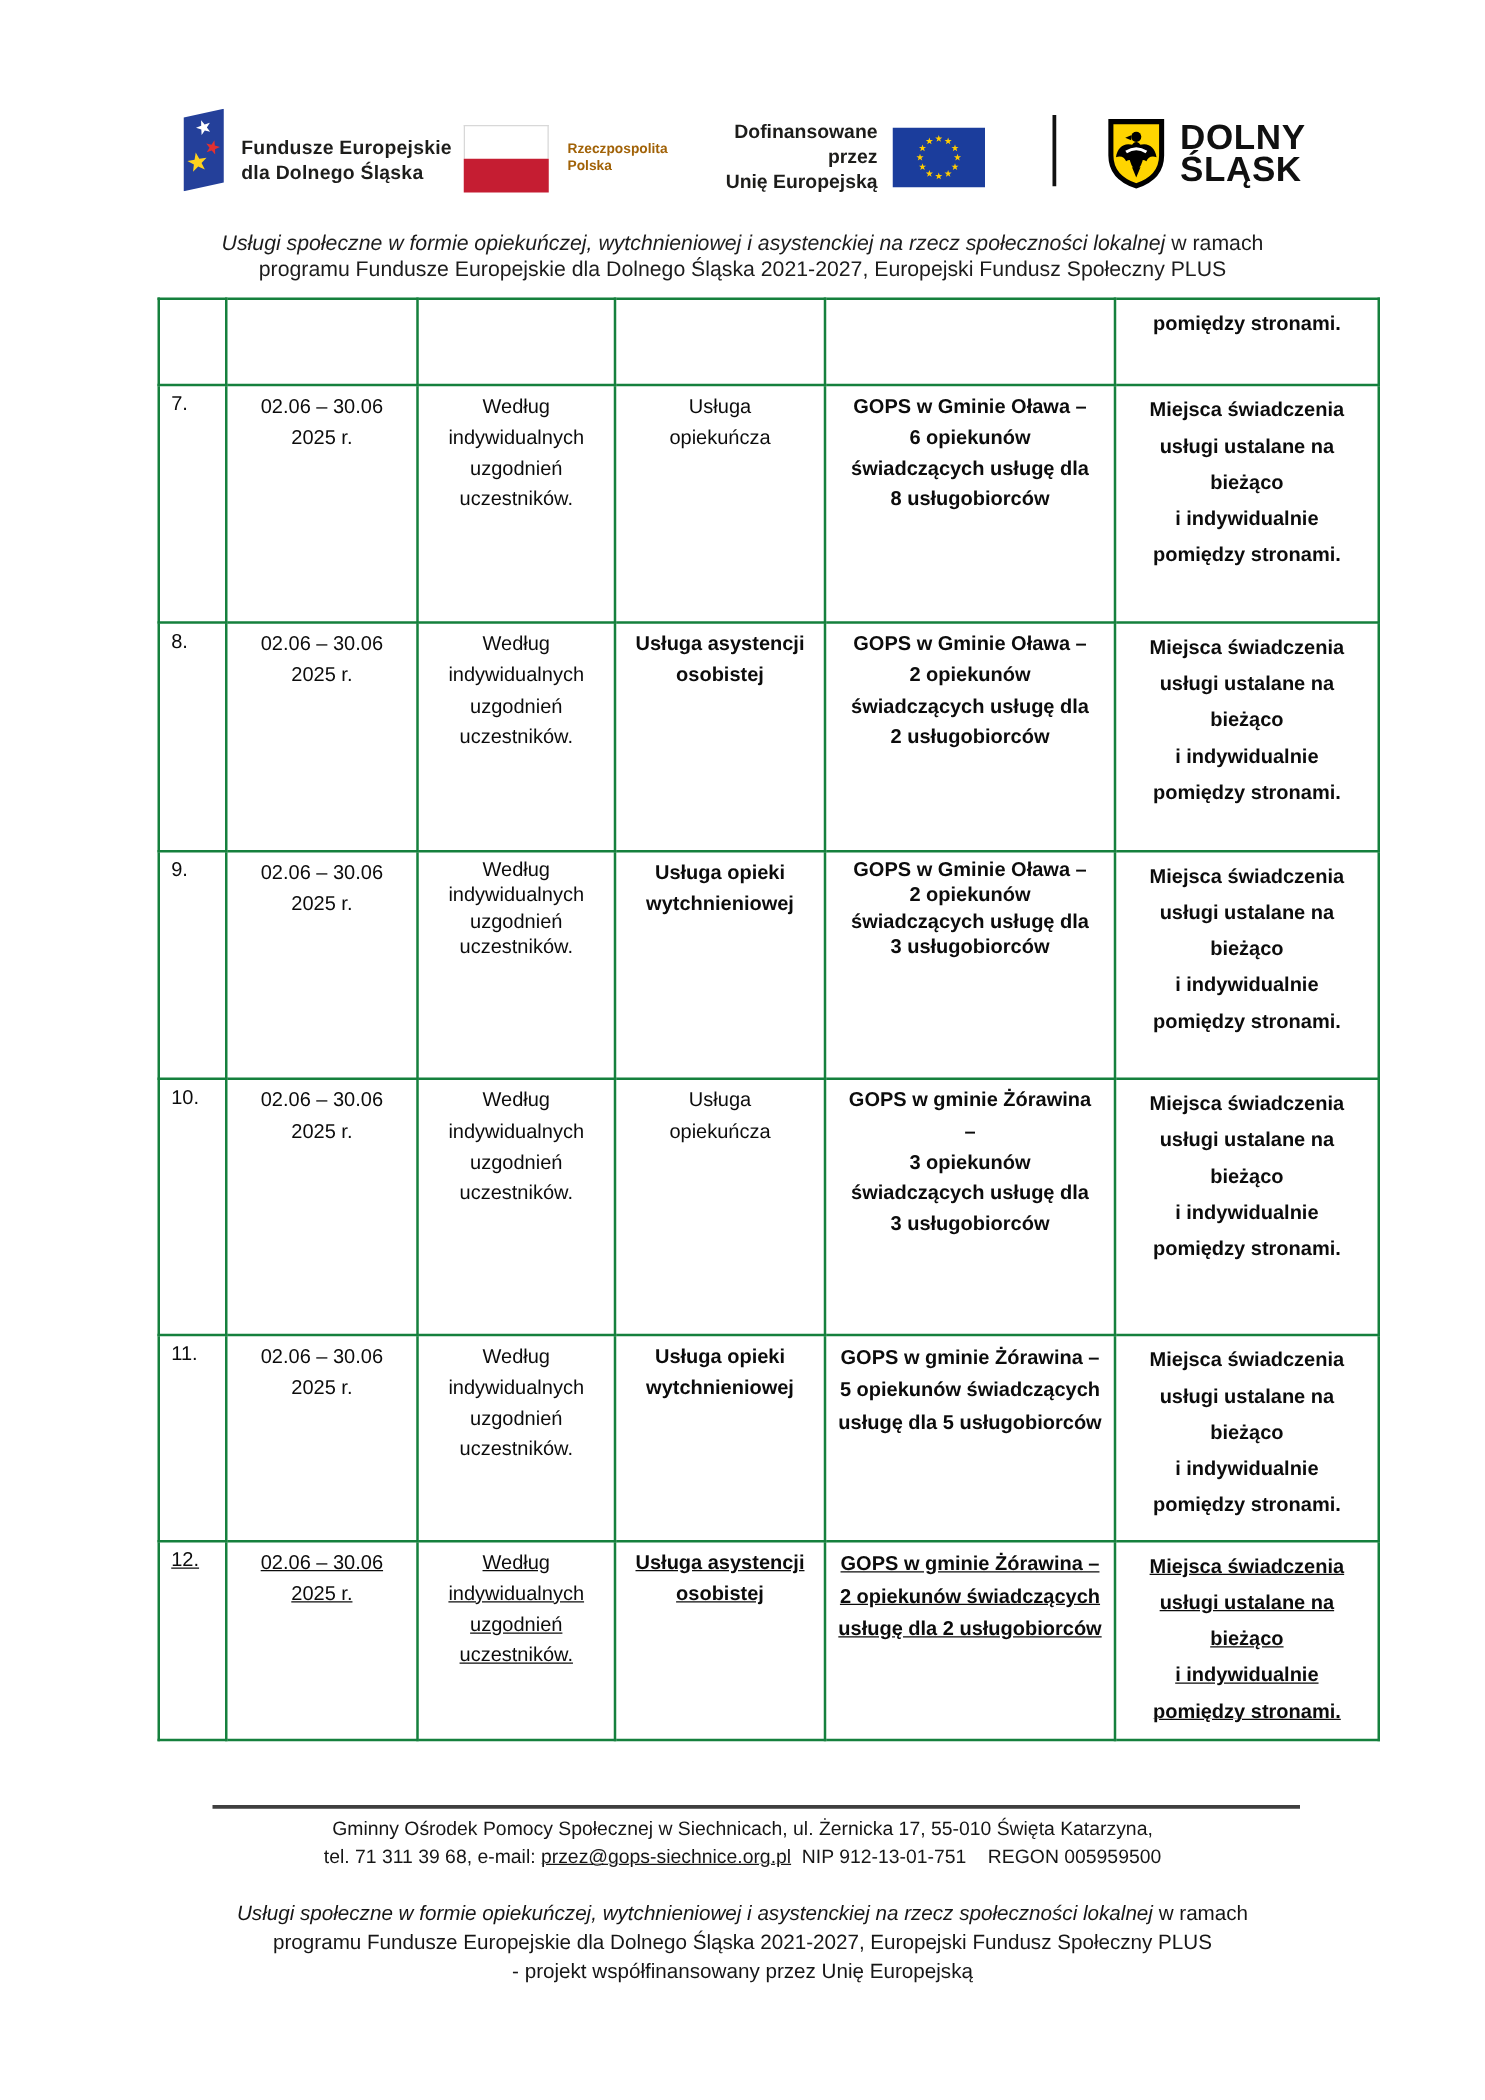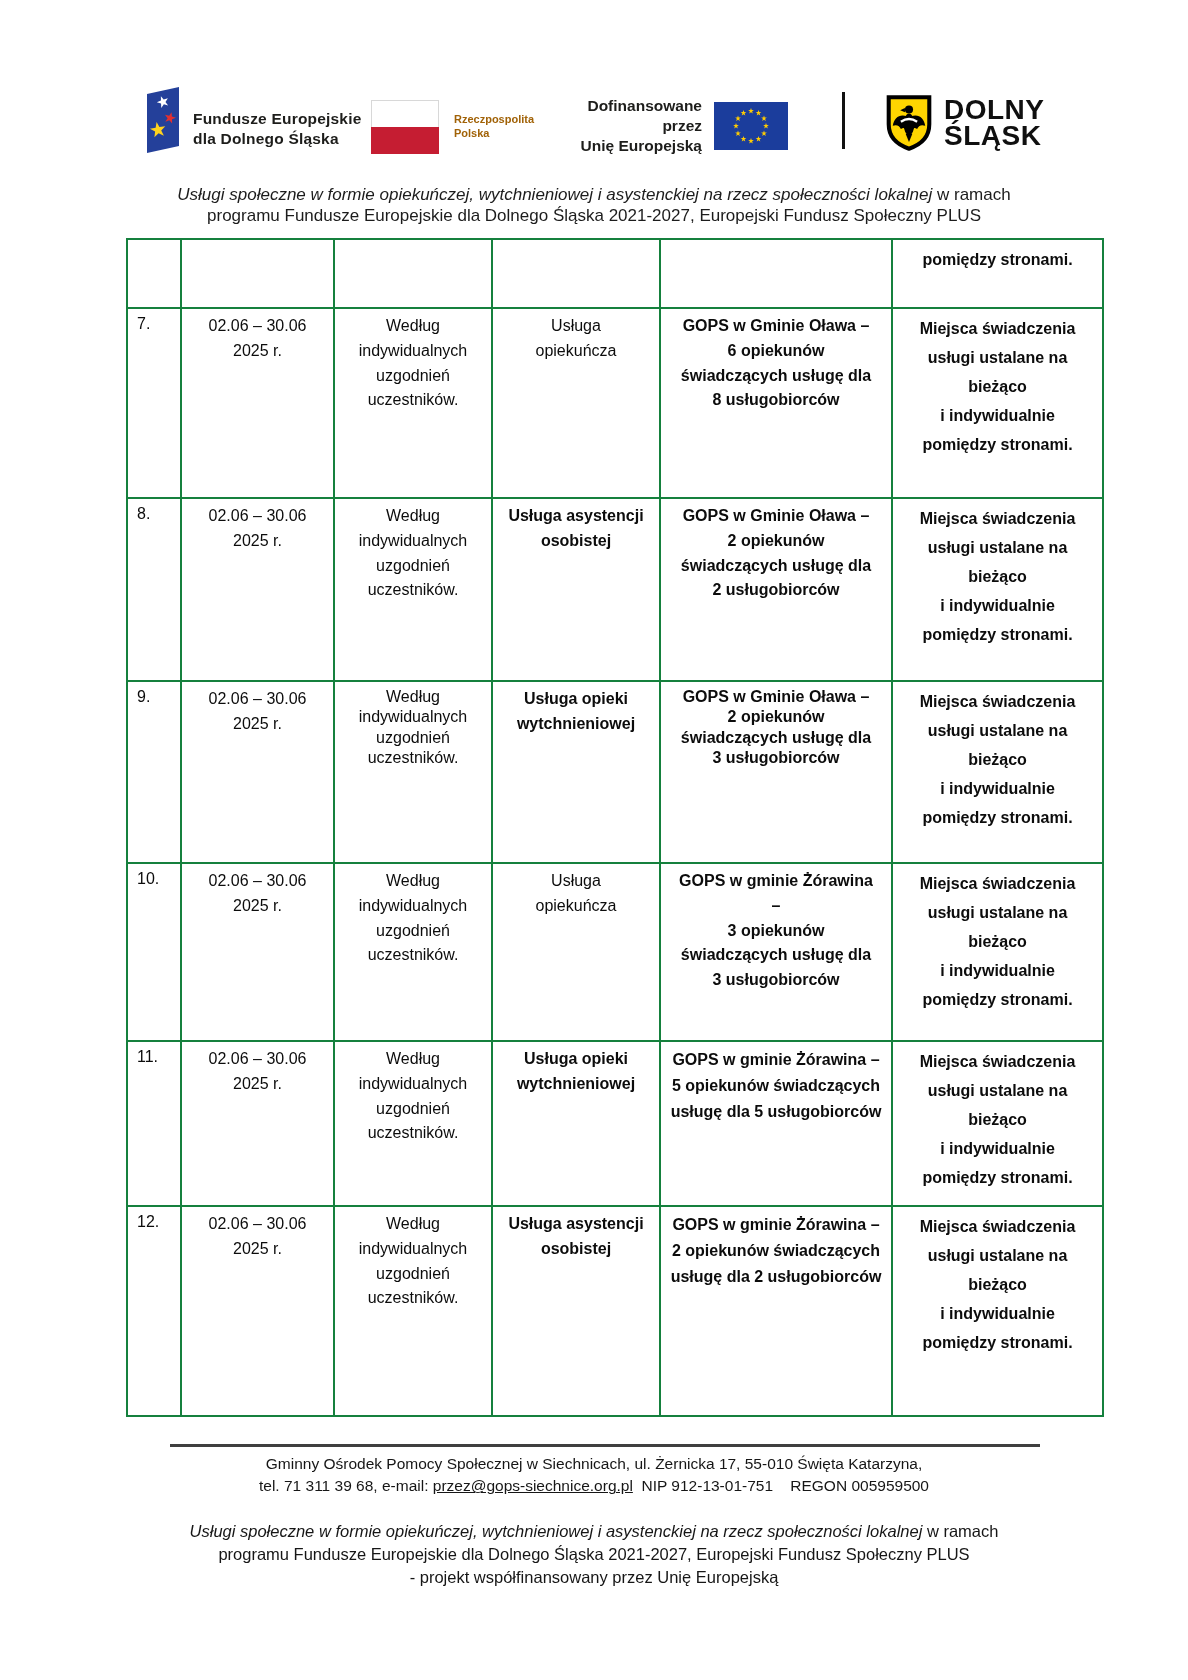--- a/index.html
+++ b/index.html
@@ -33,21 +33,21 @@
                border-collapse:collapse; table-layout:fixed; font-size:16px; color:#0c0c0c; }
   .doc-table td { border:2px solid #15803d; vertical-align:top; padding:5px 5px 0 5px;
                   text-align:center; white-space:pre-line; line-height:1.55; overflow:hidden; }
   .c-num   { text-align:left !important; padding-left:9px !important; line-height:1.2 !important; }
   .c-gops  { font-weight:bold; }
   .c-place { font-weight:bold; line-height:1.82 !important; }
   .b       { font-weight:bold; }
   .tight   { line-height:1.28 !important; }
   .semi    { line-height:1.62 !important; }
   .h-cont { height:69px; }  .h7 { height:190px; } .h8 { height:183px; }
-  .h9 { height:182px; } .h10 { height:178px; } .h11 { height:165px; } .h12 { height:210px; }
+  .h9 { height:182px; } .h10 { height:205px; } .h11 { height:165px; } .h12 { height:159px;text-decoration:underline; }
 
   
   .sep { position:absolute; top:1444px; left:170px; width:870px; height:3px; background:#3f3f3f; }
   .f-contact { position:absolute; top:1453px; left:0; right:0; text-align:center;
                font-size:15.5px; line-height:1.45; color:#161616; }
   .email { text-decoration:underline; color:inherit; cursor:pointer; }
   .pre { white-space:pre-wrap; }
   .f-program { position:absolute; top:1520px; left:40px; right:40px; text-align:center;
                font-size:16.5px; line-height:1.4; color:#161616; }
 </style>

